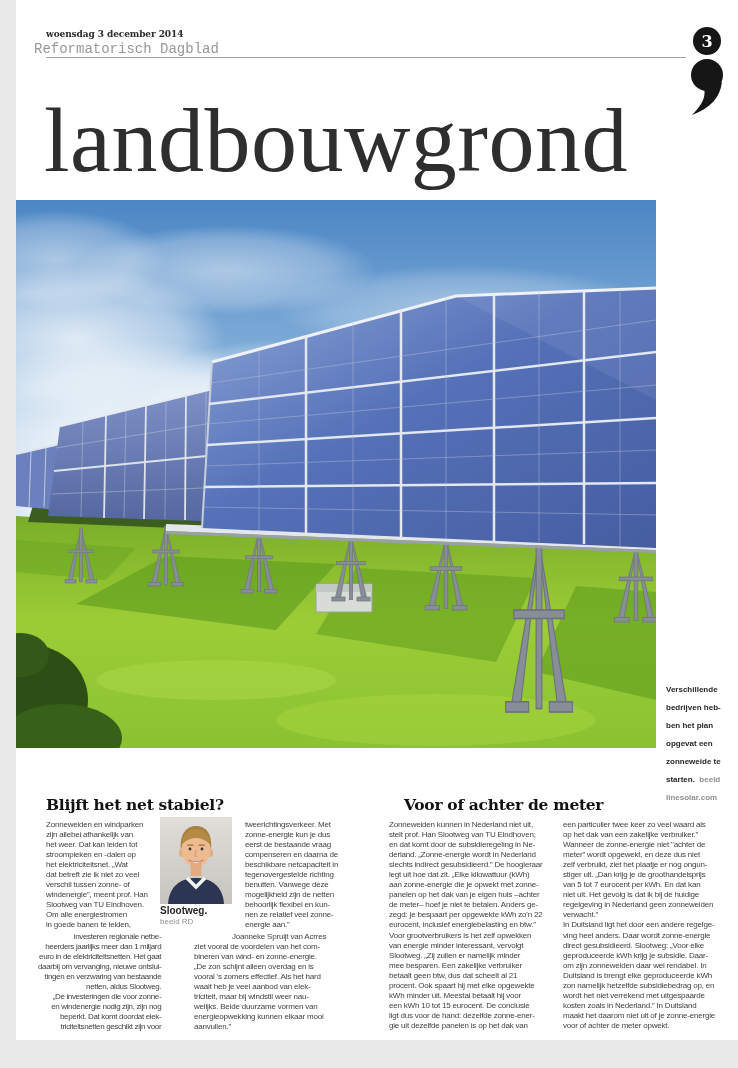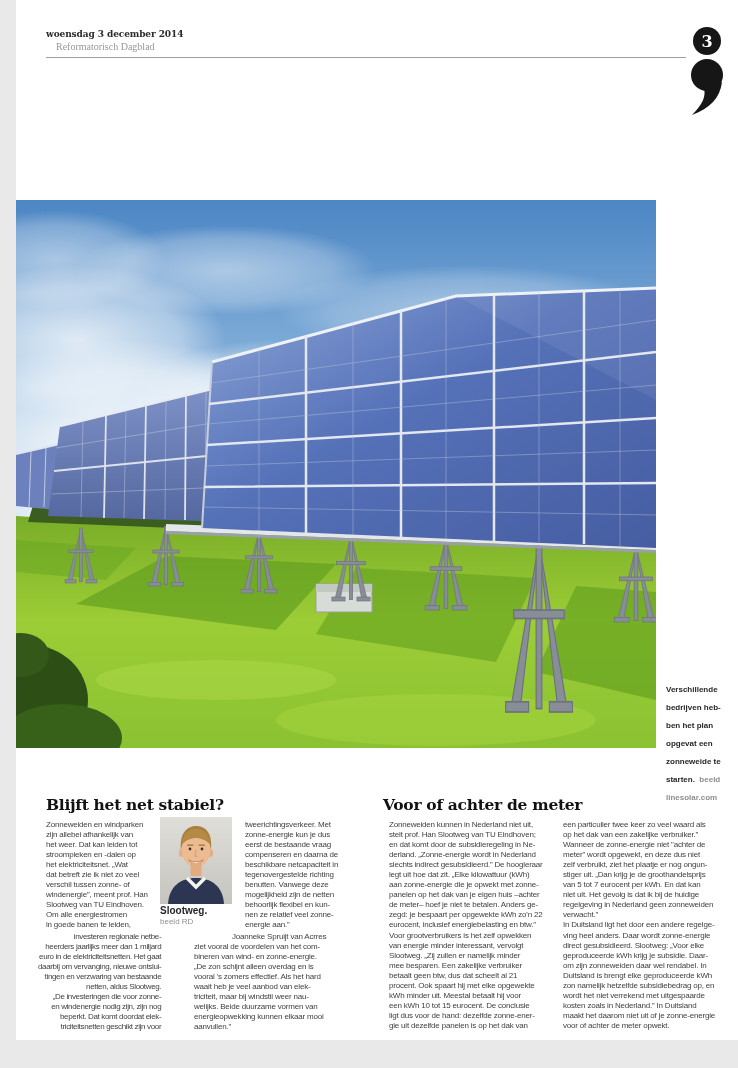--- a/index.html
+++ b/index.html
@@ -3,42 +3,42 @@
 <meta charset="utf-8">
 <style>
   html,body{margin:0;padding:0;background:#e9e9e9;}
   .page{position:relative;width:738px;height:1040px;background:#ffffff;overflow:hidden;
         font-family:"Liberation Sans",sans-serif;margin-left:16px;}
   .abs{position:absolute;}
 
   
   .hdr-date{left:30px;top:29px;font-family:"DejaVu Serif",serif;font-weight:bold;
             font-size:9px;color:#2a2a2a;letter-spacing:-0.1px;}
-  .hdr-pub{left:40px;top:41px;font-family:Liberation Serif, serif;font-size:10px;color:#979797;}
+  .hdr-pub{left:18px;top:41px;font-family:Liberation Mono, monospace;font-size:14px;color:#979797;}
   .hdr-rule{left:30px;top:57px;width:640px;height:1px;background:#a0a0a0;}
   .badge{left:677px;top:27px;width:28px;height:28px;border-radius:50%;background:#161616;
          color:#ffffff;font-family:"DejaVu Serif",serif;font-weight:bold;font-size:16px;
          display:flex;align-items:center;justify-content:center;}
   .comma{left:670px;top:58px;}
 
   
   .headline{left:28px;top:94px;font-family:"Liberation Serif",serif;font-size:92px;
             line-height:92px;color:#2e2e2e;letter-spacing:0.5px;white-space:pre;}
 
   
   .photo{left:0;top:200px;width:640px;height:548px;}
   .photo-caption{left:650px;top:681px;width:78px;font-size:8px;font-weight:bold;
                  line-height:18px;color:#262626;white-space:pre;}
   .credit{font-weight:bold;color:#8f8f8f;}
 
   
   .art-headline{font-family:"DejaVu Serif",serif;font-weight:bold;font-size:15.5px;
                 color:#121212;letter-spacing:-0.3px;white-space:pre;margin:0;}
   .hl-left{left:30px;top:795px;}
-  .hl-right{left:367px;top:795px;}
+  .hl-right{left:388px;top:795px;}
   .body-col{font-size:8px;line-height:10.05px;color:#3f3f3f;letter-spacing:-0.2px;white-space:pre;}
   .colA{left:30px;top:820px;}
   .colC{left:229px;top:820px;}
   .b2l{left:22px;top:932px;letter-spacing:-0.35px;text-align:right;}
   .b2r{left:178px;top:932px;text-indent:38px;}
   .rcol1{left:373px;top:820px;}
   .rcol2{left:547px;top:820px;}
 
   .portrait{left:144px;top:817px;width:72px;height:87px;}
   .port-cap{left:144px;top:905px;font-size:10px;font-weight:bold;color:#262626;white-space:pre;}
@@ -55,20 +55,21 @@
   <div class="abs badge">
     <span>3</span>
   </div>
   <svg class="abs comma" width="42" height="58" viewBox="0 0 42 58">
     <g fill="#161616">
       <circle cx="21" cy="17" r="16"></circle>
       <path d="M36 24 C 34 40 24 50 6 57 C 17 46 20 38 18 30 Z"></path>
     </g>
   </svg>
 
+  <div class="abs headline">landbouwgrond</div>
 
   <svg class="abs photo" viewBox="0 0 640 548" preserveAspectRatio="none">
     <defs>
       <linearGradient id="sky" x1="0" y1="0" x2="0" y2="1">
         <stop offset="0" stop-color="#4c86c4"></stop>
           <stop offset=".55" stop-color="#8fb8de"></stop>
         <stop offset="1" stop-color="#e9f1f8"></stop>
       </linearGradient>
       <radialGradient id="cl">
         <stop offset="0" stop-color="#ffffff" stop-opacity=".95"></stop>

